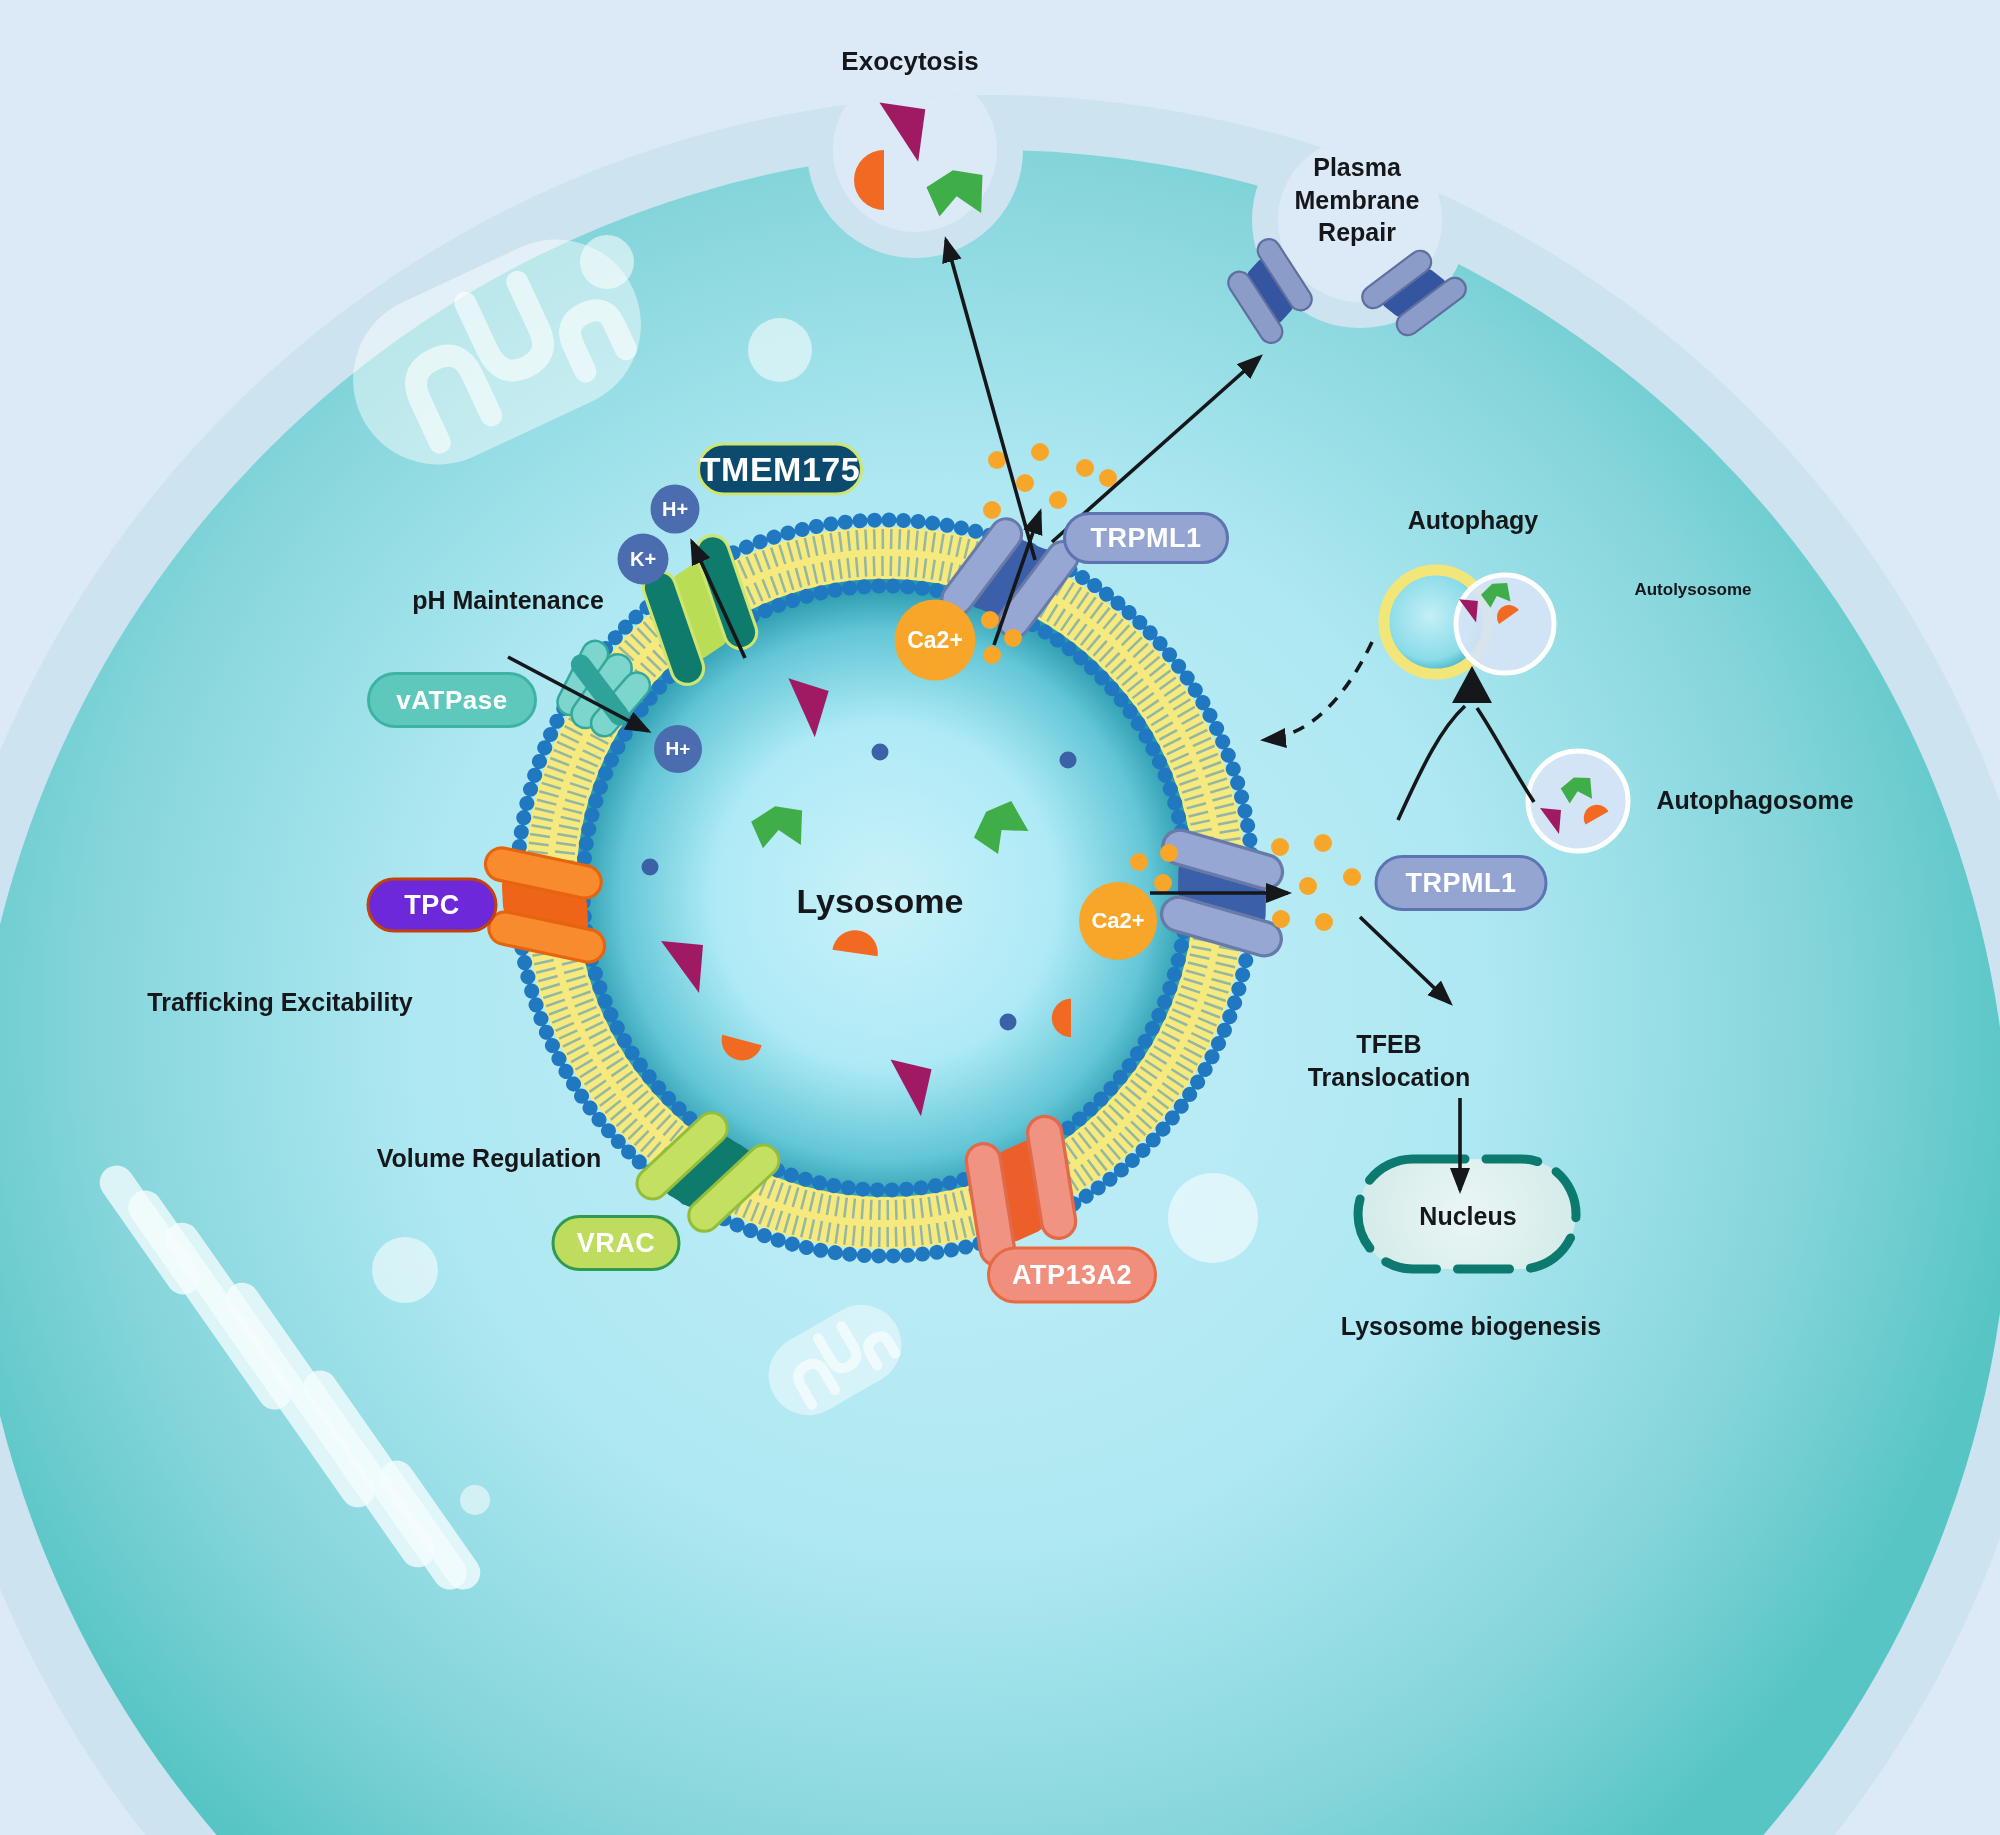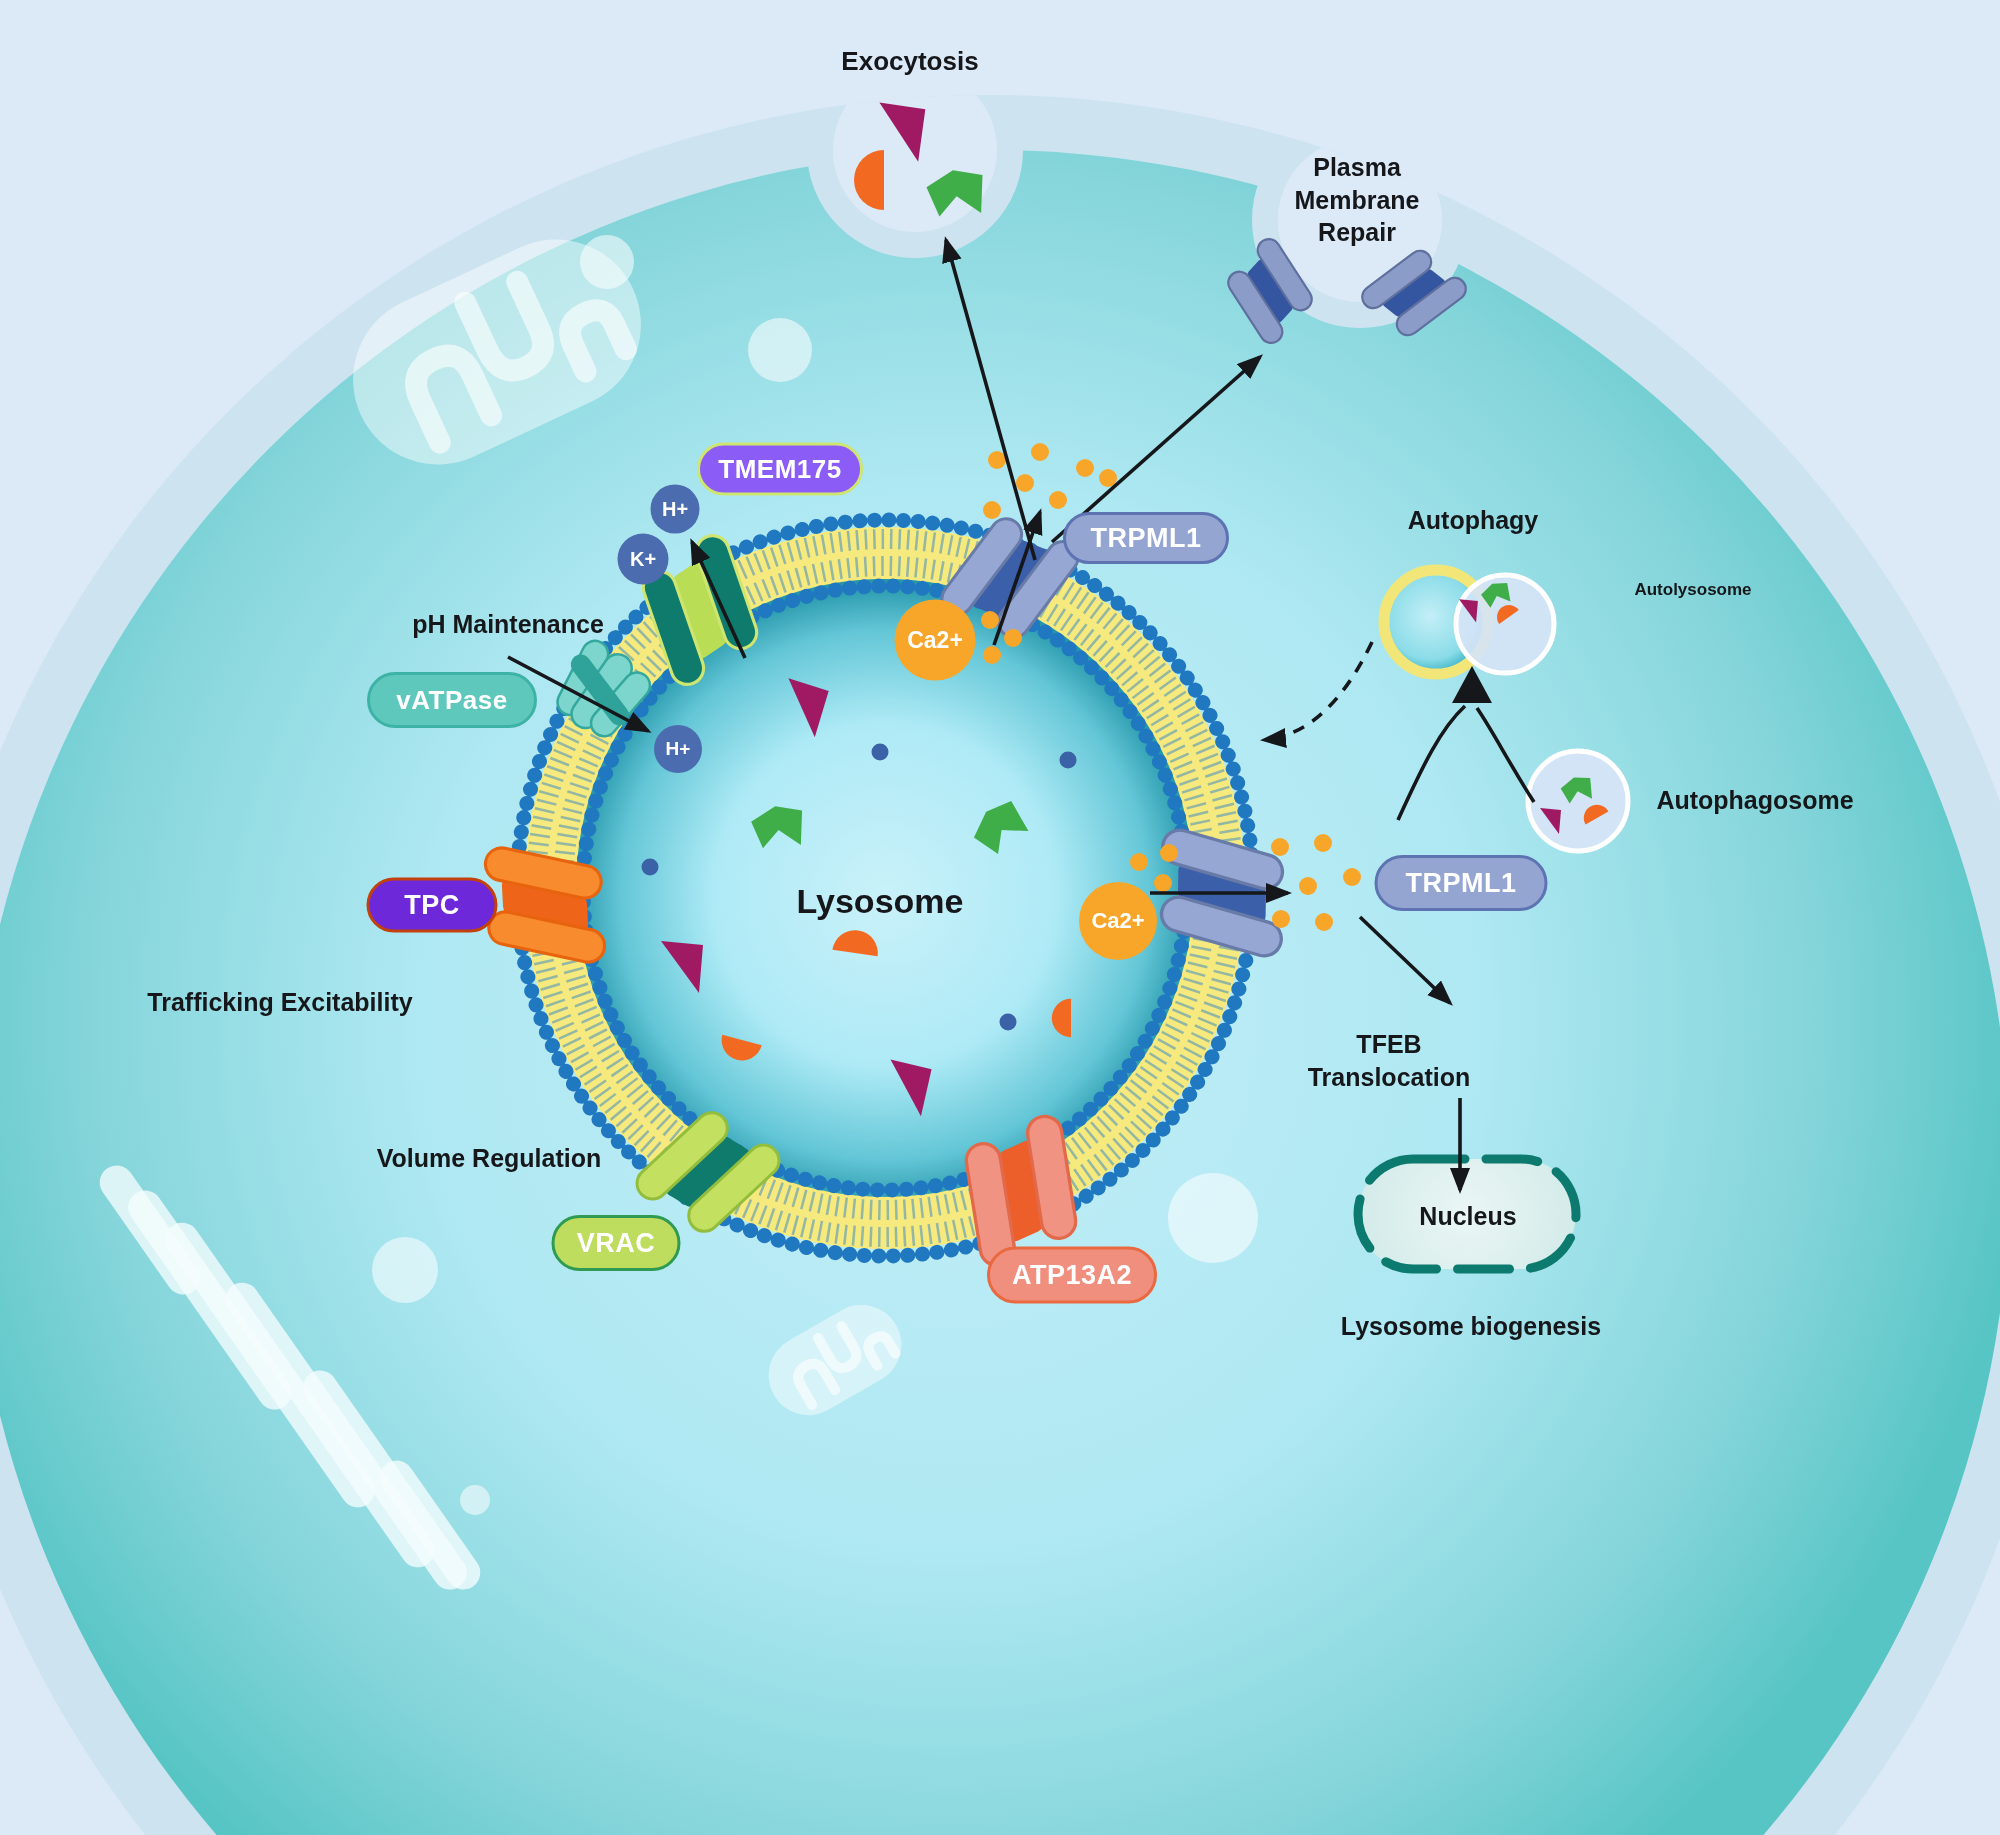--- a/index.html
+++ b/index.html
@@ -208,29 +208,29 @@
     <path d="M1372,642 Q1328,734 1264,740" stroke-dasharray="12 10" marker-end="url(#ah)"></path>
   </g>
   <polygon points="1472,666 1452,703 1492,703" fill="#15171a"></polygon>
 </svg>
 
 <div class="lbl" style="left:910px;top:62px;font-size:26px;">Exocytosis</div>
 <div class="lbl wrap" style="left:1357px;top:200px;font-size:25px;width:185px;">Plasma Membrane Repair</div>
 <div class="lbl" style="left:1473px;top:520px;font-size:25px;">Autophagy</div>
 <div class="lbl" style="left:1665px;top:590px;font-size:17px;margin-left:28px;">Autolysosome</div>
 <div class="lbl" style="left:1755px;top:800px;font-size:25px;">Autophagosome</div>
-<div class="lbl" style="left:508px;top:600px;font-size:25px;margin-top:24px;">pH Maintenance</div>
+<div class="lbl" style="left:508px;top:600px;font-size:25px;">pH Maintenance</div>
 <div class="lbl" style="left:280px;top:1002px;font-size:25px;">Trafficking Excitability</div>
 <div class="lbl" style="left:489px;top:1158px;font-size:25px;">Volume Regulation</div>
 <div class="lbl wrap" style="left:1389px;top:1060px;font-size:25px;width:175px;">TFEB Translocation</div>
 <div class="lbl" style="left:1468px;top:1216px;font-size:25px;">Nucleus</div>
 <div class="lbl" style="left:1471px;top:1326px;font-size:25px;">Lysosome biogenesis</div>
 <div class="lbl" style="left:880px;top:901px;font-size:34px;">Lysosome</div>
 
-<div class="pill" style="left:780px;top:469px;width:166px;height:53px;font-size:26px;background:#8b5cf6;border:3px solid #cfe571;">TMEM175</div>
+<div class="pill" style="left:780px;top:469px;width:166px;height:53px;font-size:34px;background:#0c4a6e;border:3px solid #cfe571;">TMEM175</div>
 <div class="pill" style="left:452px;top:700px;width:170px;height:56px;font-size:26px;background:#5fc8bc;border:3px solid #3db3a6;">vATPase</div>
 <div class="pill" style="left:432px;top:905px;width:131px;height:55px;font-size:27px;background:#6d28d9;border:3px solid #c2410c;">TPC</div>
 <div class="pill" style="left:616px;top:1243px;width:129px;height:56px;font-size:27px;background:#bedc5e;border:3px solid #2f9b52;">VRAC</div>
 <div class="pill" style="left:1072px;top:1275px;width:170px;height:57px;font-size:27px;background:#f08f7e;border:3px solid #e96a41;">ATP13A2</div>
 <div class="pill" style="left:1146px;top:538px;width:166px;height:52px;font-size:27px;background:#94a5d1;border:3px solid #5d73b2;">TRPML1</div>
 <div class="pill" style="left:1461px;top:883px;width:173px;height:56px;font-size:27px;background:#94a5d1;border:3px solid #5d73b2;">TRPML1</div>
 
 <div class="ion" style="left:675px;top:509px;width:49px;height:49px;font-size:20px;background:#4b6cae;">H+</div>
 <div class="ion" style="left:643px;top:559px;width:51px;height:51px;font-size:20px;background:#4b6cae;">K+</div>
 <div class="ion" style="left:678px;top:749px;width:48px;height:48px;font-size:19px;background:#4b6cae;">H+</div>

